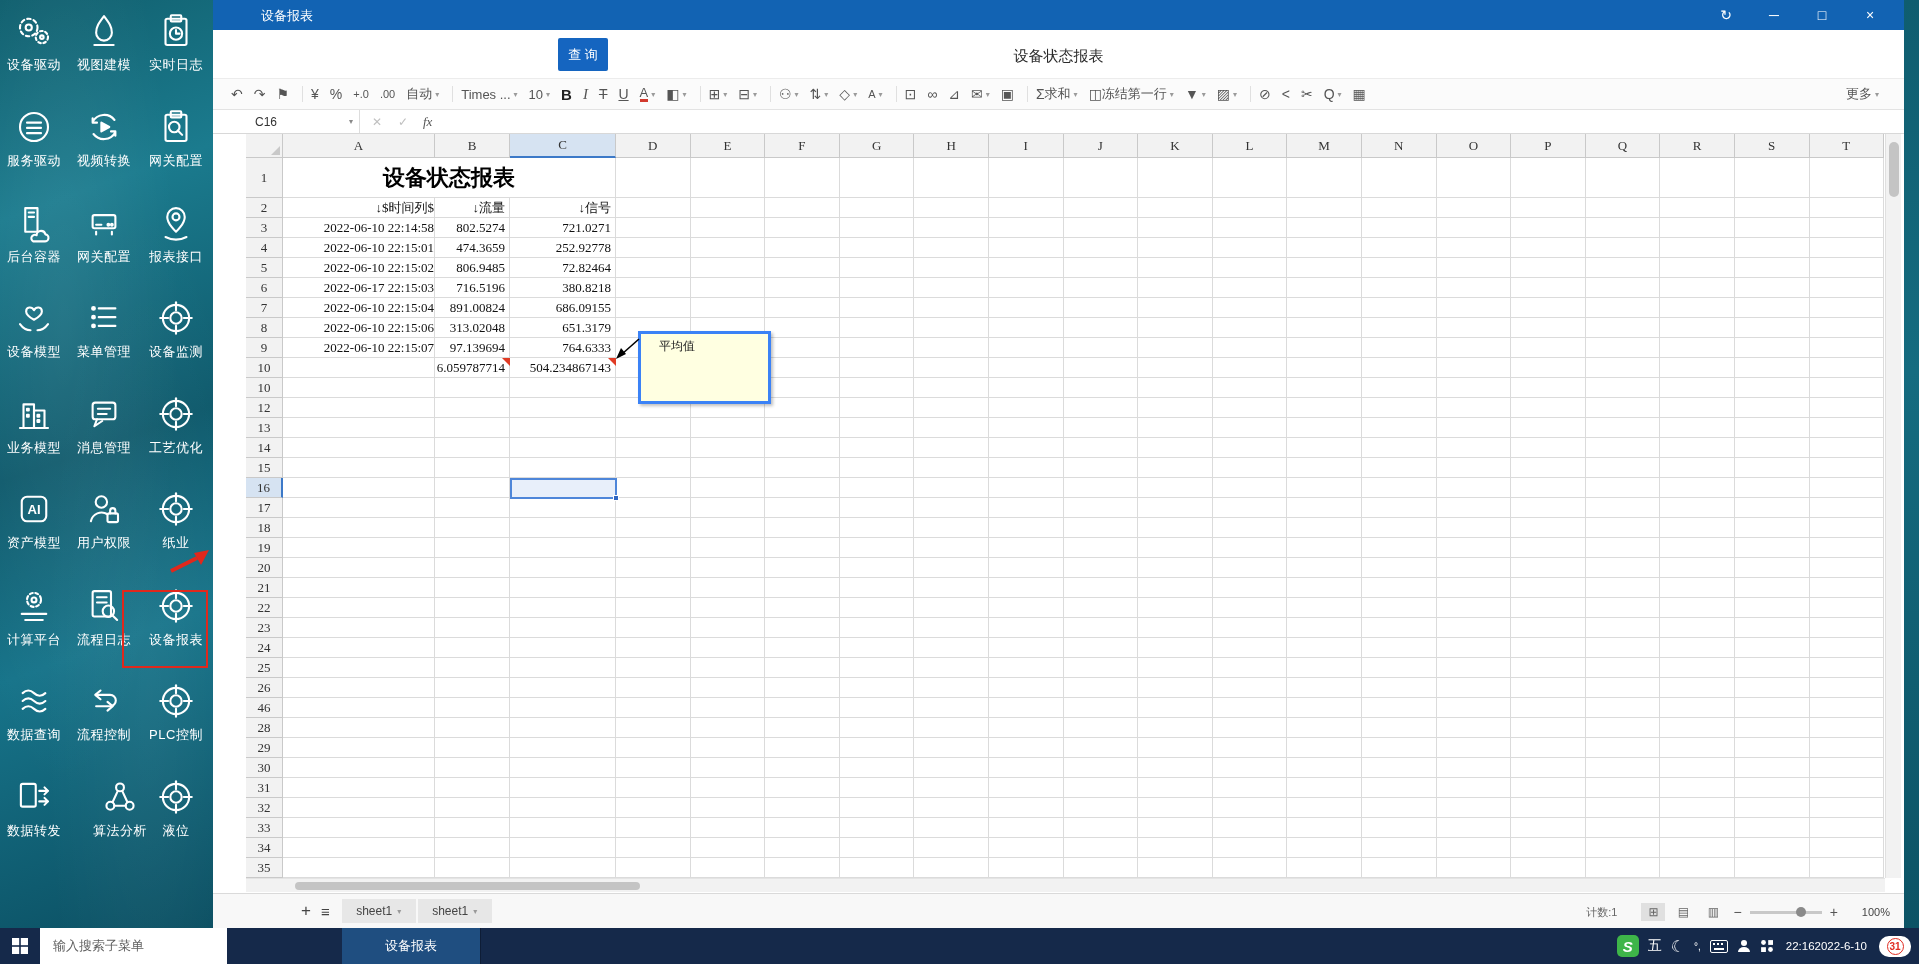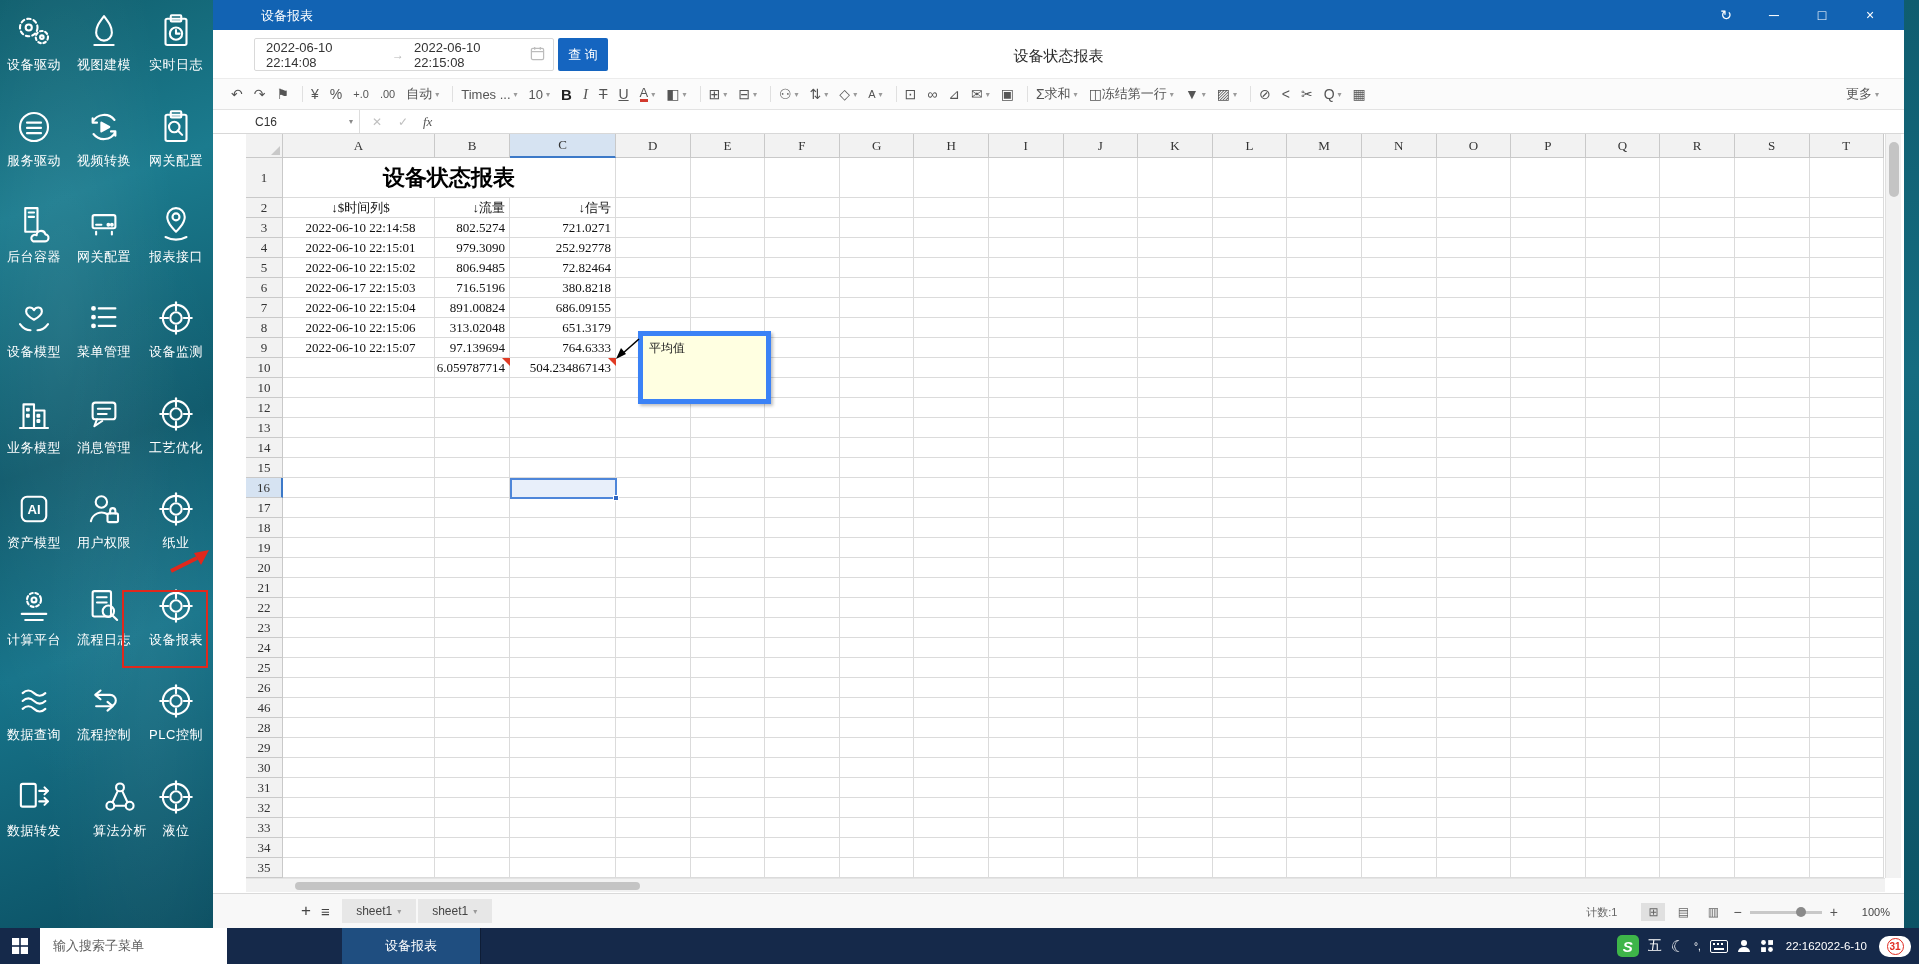--- a/index.html
+++ b/index.html
@@ -70,30 +70,30 @@
   #grid { position:absolute; left:33px; top:134px; width:1639px; height:744px; background:#fff; overflow:hidden; }
   .grow { display:flex; }
   .gc { flex:none; border-right:1px solid #dbdbdb; border-bottom:1px solid #dbdbdb; overflow:hidden; white-space:nowrap;
     font-family:"Liberation Serif","DejaVu Serif",serif; font-size:13px; color:#111; line-height:19px; }
   .gh { background:#f2f2f2; border-color:#c9c9c9; text-align:center; color:#333; line-height:23px; }
   .gh.sel { background:#d6e3f2; border-bottom:2px solid #3c79c8; line-height:21px; }
   .gut { background:#f2f2f2; border-color:#c9c9c9; text-align:center; color:#333; }
   .gut.sel { background:#d6e3f2; border-right:2px solid #3c79c8; }
   .corner { position:relative; }
   .corner::after { content:""; position:absolute; right:2px; bottom:2px; border-left:9px solid transparent; border-bottom:9px solid #c9c9c9; }
-  .cell-l { padding-left:4px; text-align:center; }
+  .cell-l { padding-left:4px; text-align:right; }
   .cell-r { padding-right:4px; text-align:right; }
   .title-cell { font-family:"Liberation Sans",sans-serif; font-weight:bold; font-size:22px; text-align:center; line-height:39px; color:#000; }
   #selection { position:absolute; left:264px; top:344px; width:107px; height:21px; border:2px solid #4e86d9;
     background:rgba(78,134,217,.13); z-index:3; }
   #selection .handle { position:absolute; right:-4px; bottom:-4px; width:6px; height:6px; background:#2f66c2; border:1px solid #fff; }
   .note-tri { position:absolute; width:0; height:0; border-top:8px solid #e03b24; border-left:8px solid transparent; z-index:2; }
   #comment-box { position:absolute; left:392px; top:197px; width:133px; height:73px; background:#ffffe1;
-    border:5px solid #3b82f6; box-shadow:2px 2px 3px rgba(0,0,0,.25); z-index:4; font-size:12px; color:#222;
-    padding:4px 6px; font-family:"Liberation Sans",sans-serif; }
+    border:3px solid #3b82f6; box-shadow:2px 2px 3px rgba(0,0,0,.25); z-index:4; font-size:12px; color:#222;
+    padding:4px 18px; font-family:"Liberation Sans",sans-serif; }
   #comment-arrow { position:absolute; left:360px; top:198px; z-index:4; }
 
   
   #vscroll { position:absolute; left:1672px; top:134px; width:16px; height:744px; background:#f2f2f2; border-left:1px solid #e0e0e0; }
   #vthumb { position:absolute; left:3px; top:8px; width:10px; height:55px; background:#c4c4c4; border-radius:5px; }
   #hscroll { position:absolute; left:33px; top:878px; width:1639px; height:14px; background:#f2f2f2; border-top:1px solid #e4e4e4; }
   #hthumb { position:absolute; left:49px; top:3px; width:345px; height:8px; background:#c4c4c4; border-radius:4px; }
 
   
   #bottombar { position:absolute; left:0; top:893px; width:100%; height:35px; background:#f8f8f8; border-top:1px solid #dadada; }
@@ -402,33 +402,20 @@
       <span id="tb-title">设备报表</span>
       <div id="tb-controls">
           <div class="tbc">↻</div>
           <div class="tbc">─</div>
           <div class="tbc">□</div>
           <div class="tbc">×</div>
         </div>
     </div>
 
     <div id="querybar">
-      <div id="datebox">
-        <span>2022-06-10 22:14:08</span>
-        <span class="arrow">→</span>
-        <span>2022-06-10 22:15:08</span>
-        <span class="cal">
-          <svg width="15" height="15" viewBox="0 0 16 16">
-              <rect x="1.5" y="2.5" width="13" height="12" rx="1.5" fill="none" stroke="#bcbcbc" stroke-width="1.3"></rect>
-              <line x1="5" y1="1" x2="5" y2="4" stroke="#bcbcbc" stroke-width="1.3"></line>
-              <line x1="11" y1="1" x2="11" y2="4" stroke="#bcbcbc" stroke-width="1.3"></line>
-              <line x1="1.5" y1="6" x2="14.5" y2="6" stroke="#bcbcbc" stroke-width="1.3"></line>
-            </svg>
-        </span>
-      </div>
       <div id="query-btn">查 询</div>
       <div id="report-title">设备状态报表</div>
     </div>
 
     <div id="toolbar">
         <div class="tb">
           <span class="g">↶</span>
         </div>
         <div class="tb">
           <span class="g">↷</span>
@@ -665,21 +652,21 @@
           <div class="gc" style="width: 74.6px; height: 20px; line-height: 19px;"></div>
           <div class="gc" style="width: 74.6px; height: 20px; line-height: 19px;"></div>
           <div class="gc" style="width: 74.6px; height: 20px; line-height: 19px;"></div>
           <div class="gc" style="width: 74.6px; height: 20px; line-height: 19px;"></div>
           <div class="gc" style="width: 74.6px; height: 20px; line-height: 19px;"></div>
           <div class="gc" style="width: 74.6px; height: 20px; line-height: 19px;"></div>
         </div>
         <div class="grow">
           <div class="gc gut" style="width: 37px; height: 20px; line-height: 19px;">4</div>
           <div class="gc cell-l" style="width: 152px; height: 20px; line-height: 19px;">2022-06-10 22:15:01</div>
-          <div class="gc cell-r" style="width: 75px; height: 20px; line-height: 19px;">979.3090</div>
+          <div class="gc cell-r" style="width: 75px; height: 20px; line-height: 19px;">474.3659</div>
           <div class="gc cell-r" style="width: 106px; height: 20px; line-height: 19px;">252.92778</div>
           <div class="gc" style="width: 74.6px; height: 20px; line-height: 19px;"></div>
           <div class="gc" style="width: 74.6px; height: 20px; line-height: 19px;"></div>
           <div class="gc" style="width: 74.6px; height: 20px; line-height: 19px;"></div>
           <div class="gc" style="width: 74.6px; height: 20px; line-height: 19px;"></div>
           <div class="gc" style="width: 74.6px; height: 20px; line-height: 19px;"></div>
           <div class="gc" style="width: 74.6px; height: 20px; line-height: 19px;"></div>
           <div class="gc" style="width: 74.6px; height: 20px; line-height: 19px;"></div>
           <div class="gc" style="width: 74.6px; height: 20px; line-height: 19px;"></div>
           <div class="gc" style="width: 74.6px; height: 20px; line-height: 19px;"></div>

